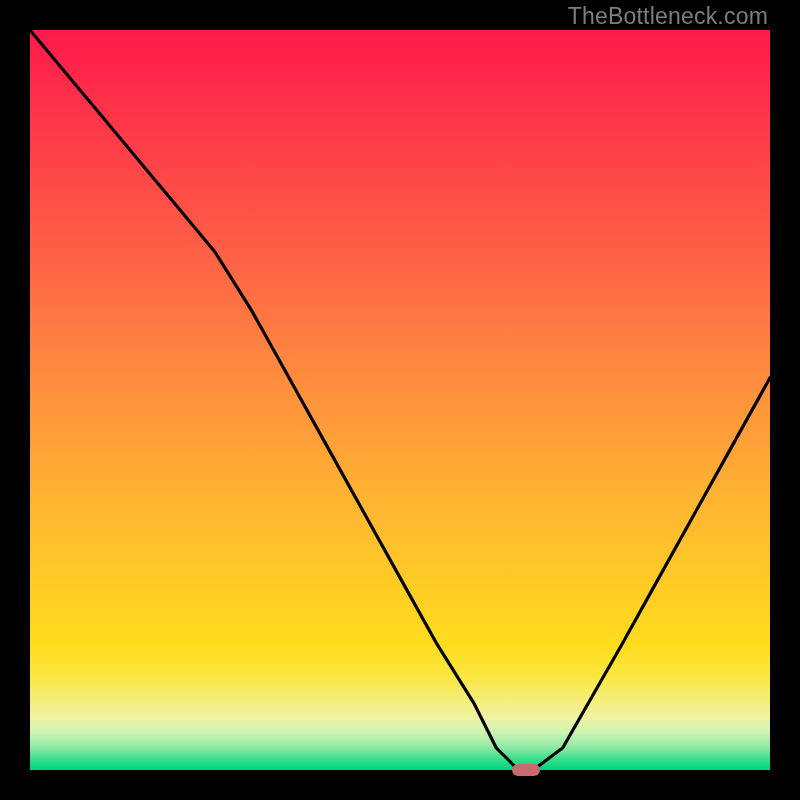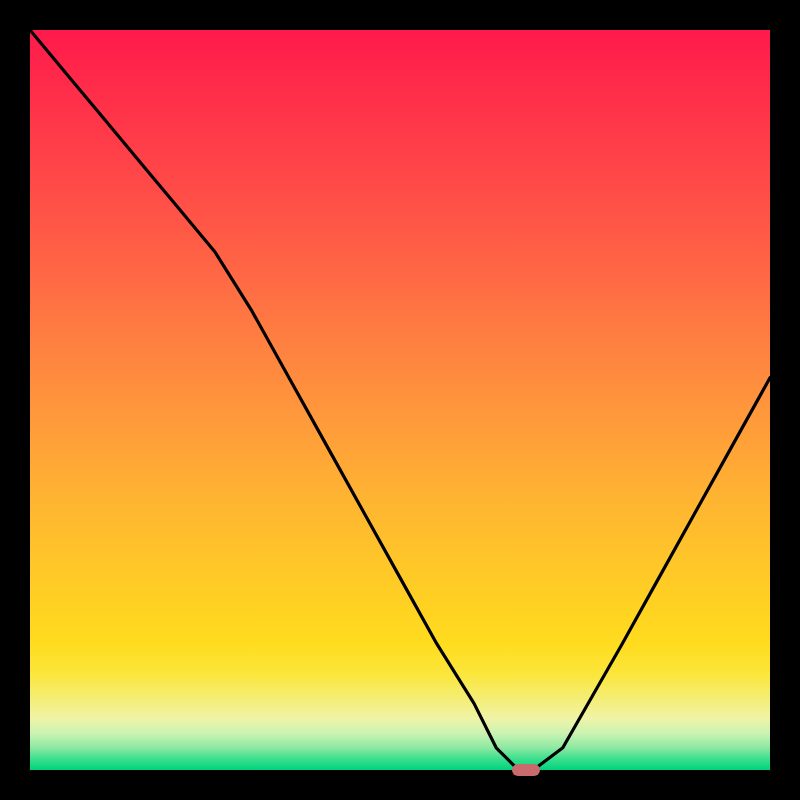--- a/index.html
+++ b/index.html
@@ -81,13 +81,14 @@
 
   <div class="plot">
 
     <svg class="curve" viewBox="0 0 740 740" preserveAspectRatio="none">
       <path fill="none" stroke="#000" stroke-width="3.2" stroke-linecap="round" stroke-linejoin="round" d="M0.0 0.0 L37.0 44.4 L74.0 88.8 L111.0 133.2 L148.0 177.6 L185.0 222.0 L222.0 281.2 L259.0 347.8 L296.0 414.4 L333.0 481.0 L370.0 547.6 L407.0 614.2 L444.0 673.4 L466.2 717.8 L488.4 740.0 L503.2 740.0 L532.8 717.8 L562.4 666.0 L592.0 614.2 L629.0 547.6 L666.0 481.0 L703.0 414.4 L740.0 347.8"></path>
     </svg>
 
     <div class="marker" style="left:495.8px;top:740.0px;background:#c96a6d;"></div>
   </div>
 
+  <div class="watermark">TheBottleneck.com</div>
 </div>
 
 </body></html>

